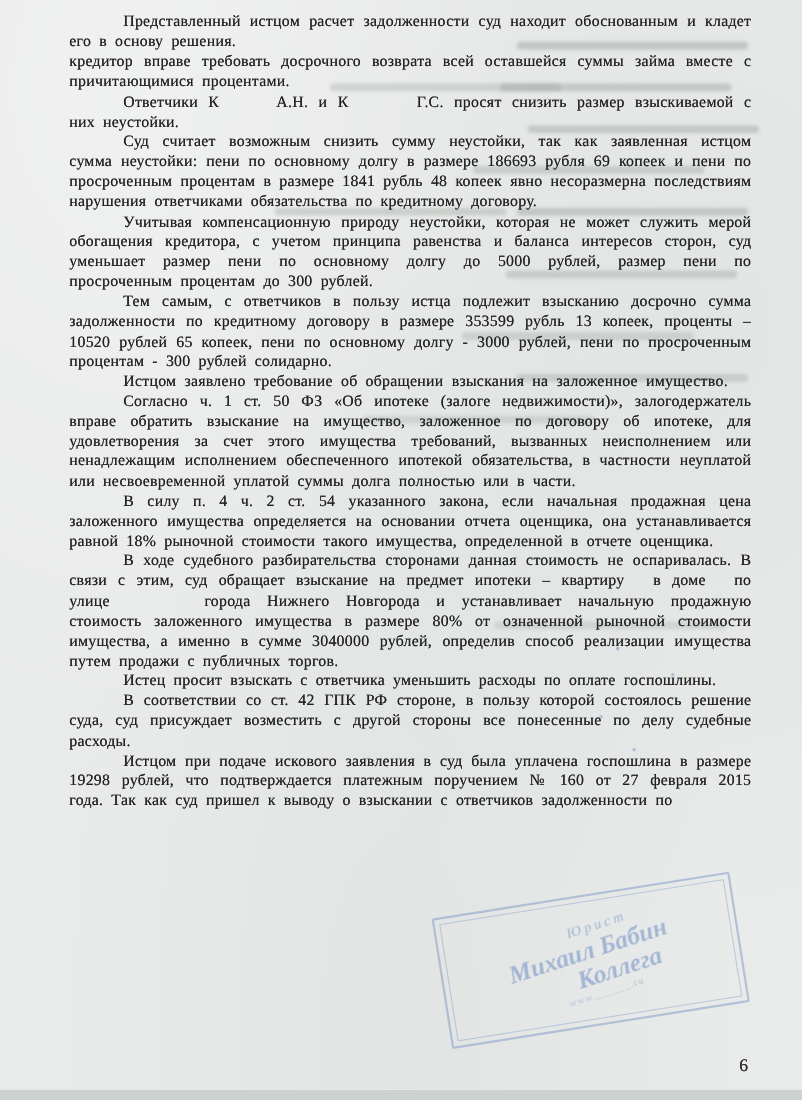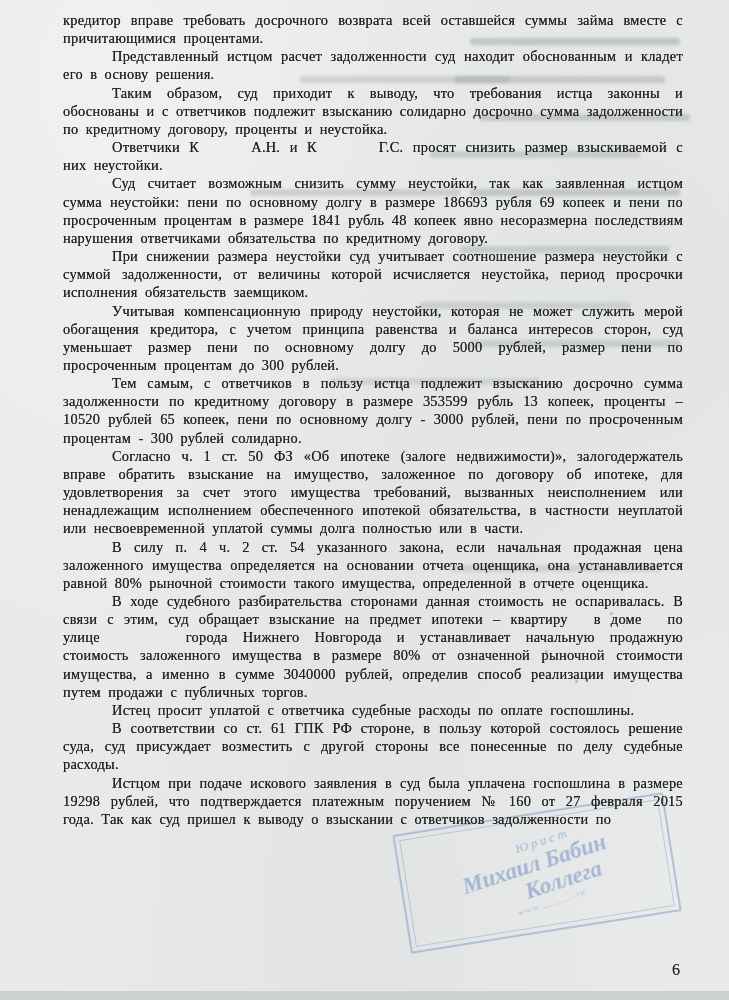--- a/index.html
+++ b/index.html
@@ -110,33 +110,32 @@
   <div class="stamp">
     <div class="stamp-text">
       <div class="stamp-line-small">Юрист</div>
       <div class="stamp-line-big">Михаил Бабин</div>
       <div class="stamp-line-big shift">Коллега</div>
       <div class="stamp-line-tiny">www.______.ru</div>
     </div>
   </div>
 
   <div class="textblock">
+    <p class="para">Представленный истцом расчет задолженности суд находит обоснованным и кладет его в основу решения.</p>
     <p class="para noindent">кредитор вправе требовать досрочного возврата всей оставшейся суммы займа вместе с причитающимися процентами.</p>
-    <p class="para">Представленный истцом расчет задолженности суд находит обоснованным и кладет его в основу решения.</p>
-    <p class="para">Таким образом, суд приходит к выводу, что требования истца законны и обоснованы и с ответчиков подлежит взысканию солидарно досрочно сумма задолженности по кредитному договору, проценты и неустойка.</p>
     <p class="para">Ответчики К<span class="gap" style="width:52px"></span>А.Н. и К<span class="gap" style="width:62px"></span>Г.С. просят снизить размер взыскиваемой с них неустойки.</p>
     <p class="para">Суд считает возможным снизить сумму неустойки, так как заявленная истцом сумма неустойки: пени по основному долгу в размере 186693 рубля 69 копеек и пени по просроченным процентам в размере 1841 рубль 48 копеек явно несоразмерна последствиям нарушения ответчиками обязательства по кредитному договору.</p>
-    <p class="para">При снижении размера неустойки суд учитывает соотношение размера неустойки с суммой задолженности, от величины которой исчисляется неустойка, период просрочки исполнения обязательств заемщиком.</p>
     <p class="para">Учитывая компенсационную природу неустойки, которая не может служить мерой обогащения кредитора, с учетом принципа равенства и баланса интересов сторон, суд уменьшает размер пени по основному долгу до 5000 рублей, размер пени по просроченным процентам до 300 рублей.</p>
     <p class="para">Тем самым, с ответчиков в пользу истца подлежит взысканию досрочно сумма задолженности по кредитному договору в размере 353599 рубль 13 копеек, проценты – 10520 рублей 65 копеек, пени по основному долгу - 3000 рублей, пени по просроченным процентам - 300 рублей солидарно.</p>
+    <p class="para">Истцом заявлено требование об обращении взыскания на заложенное имущество.</p>
     <p class="para">Согласно ч. 1 ст. 50 ФЗ «Об ипотеке (залоге недвижимости)», залогодержатель вправе обратить взыскание на имущество, заложенное по договору об ипотеке, для удовлетворения за счет этого имущества требований, вызванных неисполнением или ненадлежащим исполнением обеспеченного ипотекой обязательства, в частности неуплатой или несвоевременной уплатой суммы долга полностью или в части.</p>
-    <p class="para">В силу п. 4 ч. 2 ст. 54 указанного закона, если начальная продажная цена заложенного имущества определяется на основании отчета оценщика, она устанавливается равной 80% рыночной стоимости такого имущества, определенной в отчете оценщика.</p>
+    <p class="para">В силу п. 4 ч. 2 ст. 54 указанного закона, если начальная продажная цена заложенного имущества определяется на основании отчета оценщика, она устанавливается равной 18% рыночной стоимости такого имущества, определенной в отчете оценщика.</p>
     <p class="para">В ходе судебного разбирательства сторонами данная стоимость не оспаривалась. В связи с этим, суд обращает взыскание на предмет ипотеки – квартиру<span class="gap" style="width:26px"></span>в доме<span class="gap" style="width:26px"></span>по улице<span class="gap" style="width:86px"></span>города Нижнего Новгорода и устанавливает начальную продажную стоимость заложенного имущества в размере 80% от означенной рыночной стоимости имущества, а именно в сумме 3040000 рублей, определив способ реализации имущества путем продажи с публичных торгов.</p>
-    <p class="para">Истец просит уплатой с ответчика судебные расходы по оплате госпошлины.</p>
-    <p class="para">В соответствии со ст. 61 ГПК РФ стороне, в пользу которой состоялось решение суда, суд присуждает возместить с другой стороны все понесенные по делу судебные расходы.</p>
+    <p class="para">Истец просит взыскать с ответчика уменьшить расходы по оплате госпошлины.</p>
+    <p class="para">В соответствии со ст. 42 ГПК РФ стороне, в пользу которой состоялось решение суда, суд присуждает возместить с другой стороны все понесенные по делу судебные расходы.</p>
     <p class="para">Истцом при подаче искового заявления в суд была уплачена госпошлина в размере 19298 рублей, что подтверждается платежным поручением № 160 от 27 февраля 2015 года. Так как суд пришел к выводу о взыскании с ответчиков задолженности по</p>
   </div>
 
   <div class="pagenum">6</div>
 
   <div class="scanband" style="background: rgb(204, 210, 209);"></div>
 
 </div>
 
 </body></html>

